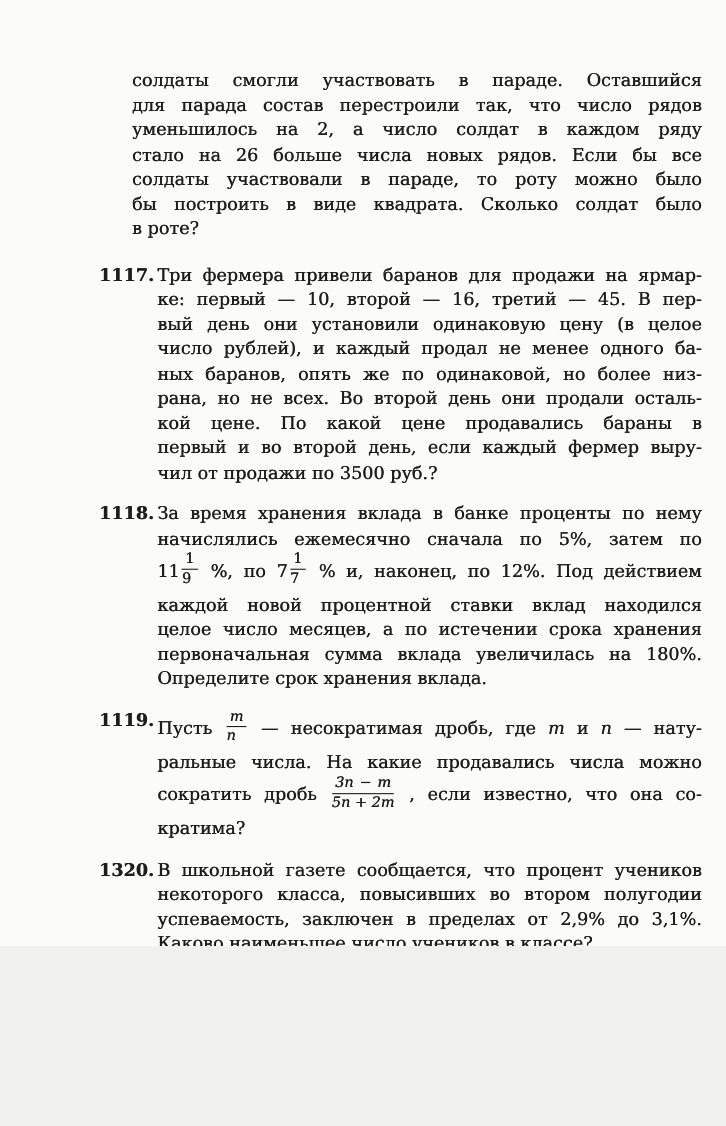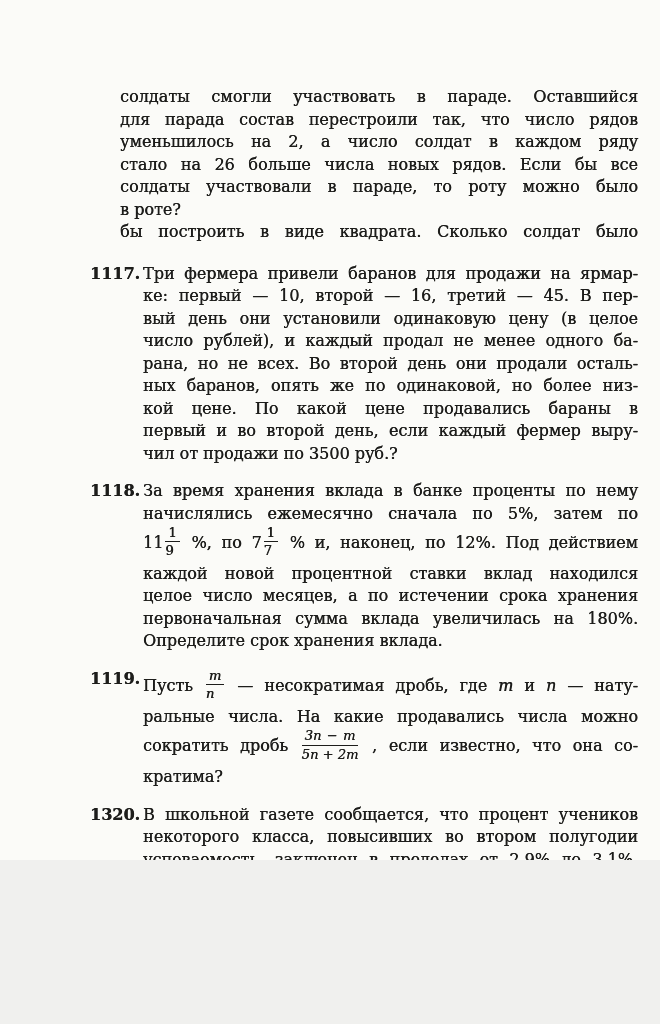--- a/index.html
+++ b/index.html
@@ -11,21 +11,21 @@
     position: relative;
     width: 660px;
     height: 860px;
     margin: 0 auto;
     background: #fbfbf8;
     color: #1d1d1b;
     font-family: "DejaVu Serif", "Liberation Serif", serif;
     font-size: 16px;
     line-height: 22.5px;
     box-sizing: border-box;
-    padding: 86px 22px 0 90px;
+    padding: 62px 22px 0 90px;
     overflow: hidden;
     text-shadow: 0.3px 0 0 currentColor;
   }
   .para-cont {
     margin-left: 30px;
     margin-bottom: 19px;
   }
   .problem {
     display: flex;
     margin-bottom: 15px;
@@ -73,33 +73,33 @@
 </head>
 <body>
 
 <div class="page">
   <div class="para-cont">
       <div class="tline"><span>солдаты смогли участвовать в параде. Оставшийся</span></div>
       <div class="tline"><span>для парада состав перестроили так, что число рядов</span></div>
       <div class="tline"><span>уменьшилось на 2, а число солдат в каждом ряду</span></div>
       <div class="tline"><span>стало на 26 больше числа новых рядов. Если бы все</span></div>
       <div class="tline"><span>солдаты участвовали в параде, то роту можно было</span></div>
+      <div class="tline"><span>бы построить в виде квадрата. Сколько солдат было</span></div>
       <div class="tline last"><span>в роте?</span></div>
-      <div class="tline"><span>бы построить в виде квадрата. Сколько солдат было</span></div>
     </div>
   <div id="problems">
       <div class="problem">
         <div class="pnum">1117.</div>
         <div class="pbody">
           <div class="tline"><span>Три фермера привели баранов для продажи на ярмар-</span></div>
           <div class="tline"><span>ке: первый — 10, второй — 16, третий — 45. В пер-</span></div>
           <div class="tline"><span>вый день они установили одинаковую цену (в целое</span></div>
           <div class="tline"><span>число рублей), и каждый продал не менее одного ба-</span></div>
+          <div class="tline"><span>ных баранов, опять же по одинаковой, но более низ-</span></div>
           <div class="tline"><span>рана, но не всех. Во второй день они продали осталь-</span></div>
-          <div class="tline"><span>ных баранов, опять же по одинаковой, но более низ-</span></div>
           <div class="tline"><span>кой цене. По какой цене продавались бараны в</span></div>
           <div class="tline"><span>первый и во второй день, если каждый фермер выру-</span></div>
           <div class="tline last"><span>чил от продажи по 3500 руб.?</span></div>
         </div>
       </div>
       <div class="problem">
         <div class="pnum">1118.</div>
         <div class="pbody">
           <div class="tline"><span>За время хранения вклада в банке проценты по нему</span></div>
           <div class="tline"><span>начислялись ежемесячно сначала по 5%, затем по</span></div>

